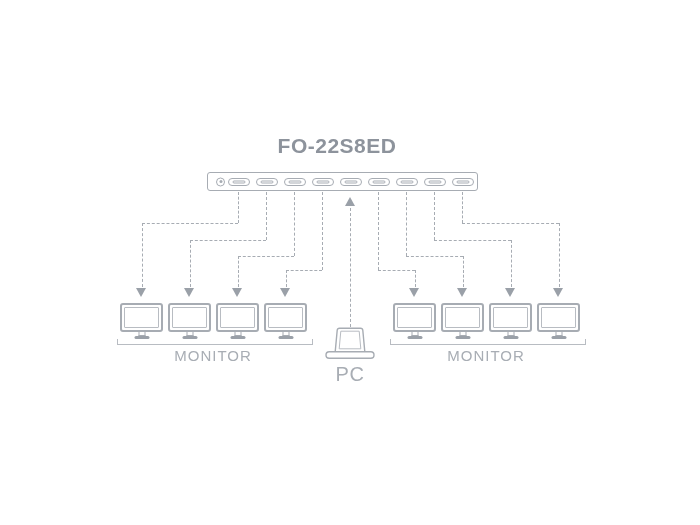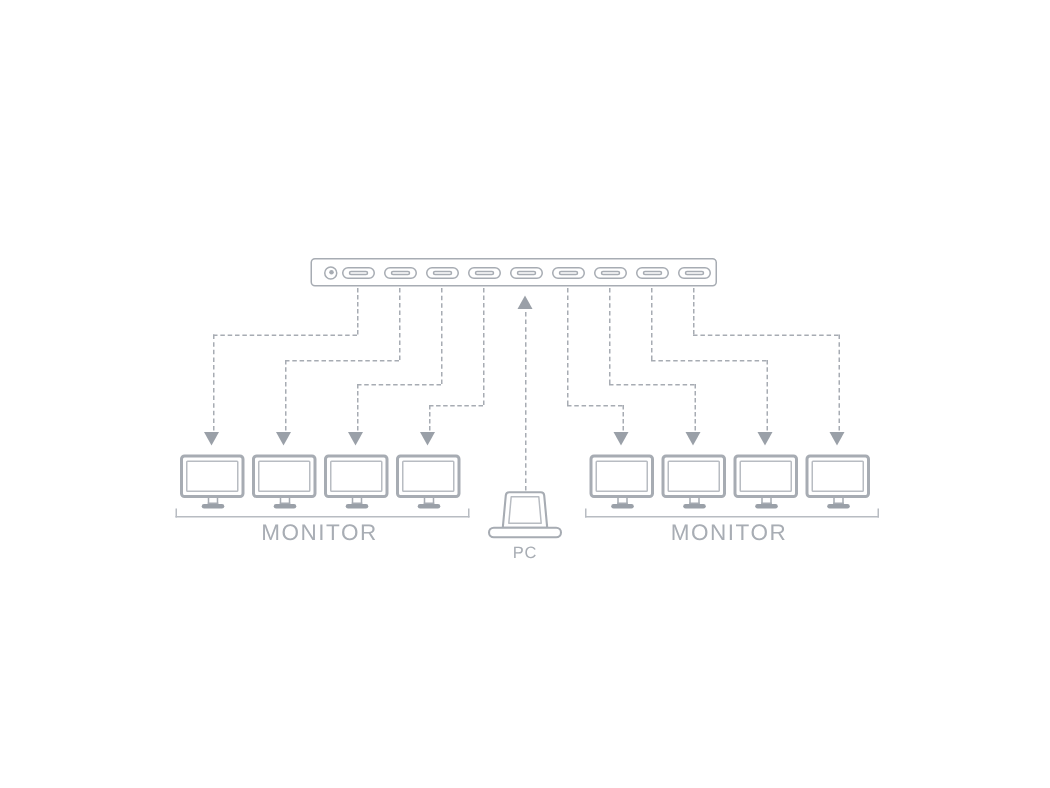--- a/index.html
+++ b/index.html
@@ -66,27 +66,28 @@
     border-right:1px solid var(--outlineLight,#b8bcc2);
     border-bottom:1px solid var(--outlineLight,#b8bcc2);
   }
   .group-label {
     position:absolute; top:347px; width:160px; text-align:center;
     font-size:15px; letter-spacing:1px; color:var(--label,#a8adb4);
   }
   .laptop { position:absolute; left:323px; top:327px; }
   .pc-label {
     position:absolute; left:322px; top:363px; width:56px; text-align:center;
-    font-size:11px; letter-spacing:.5px; color:var(--label,#a8adb4);
+    font-size:20px; letter-spacing:.5px; color:var(--label,#a8adb4);
   }
 </style>
 </head>
 <body>
 
 <div class="canvas" style="--bg: #ffffff; --outline: #a7acb3; --outlineLight: #b8bcc2; --dash: #a7acb3; --arrow: #9aa0a8; --title: #8d939c; --label: #a8adb4;">
+  <div class="title">FO-22S8ED</div>
 
   <div class="device" id="device">
       <div class="power" style="left: 8px;">
         <div class="dot"></div>
       </div>
       <div class="hdmi" style="left: 20px;">
         <div class="in"></div>
       </div>
       <div class="hdmi" style="left: 48px;">
         <div class="in"></div>

